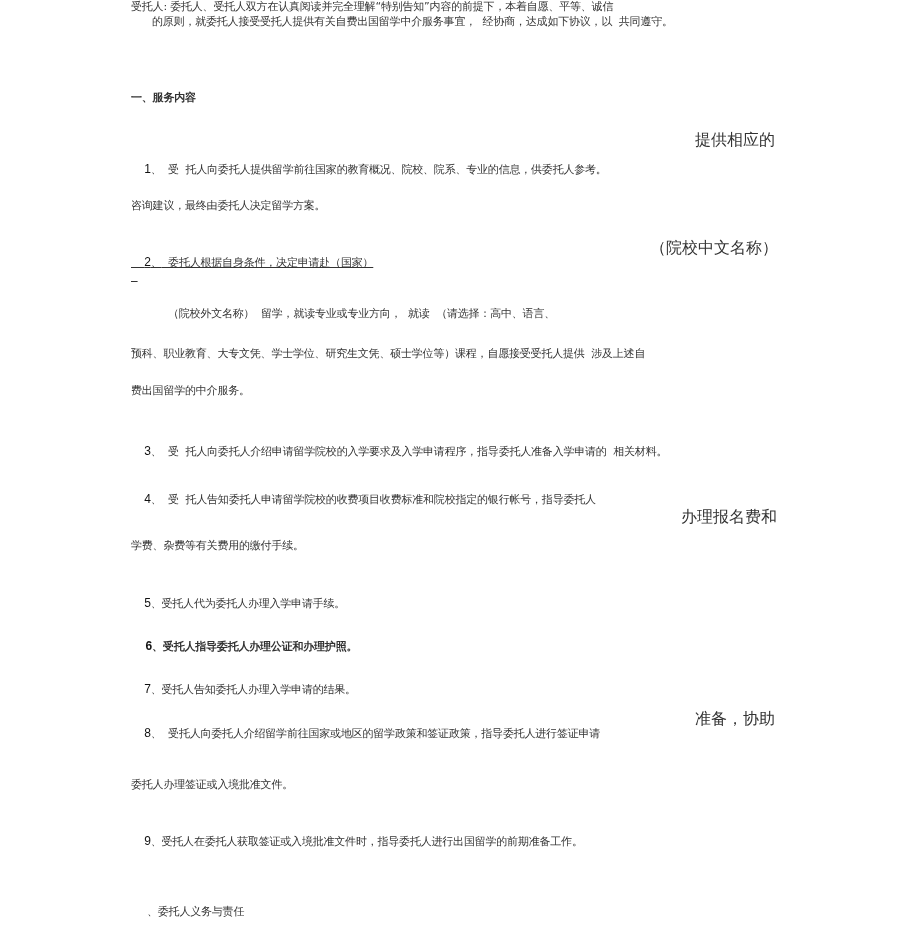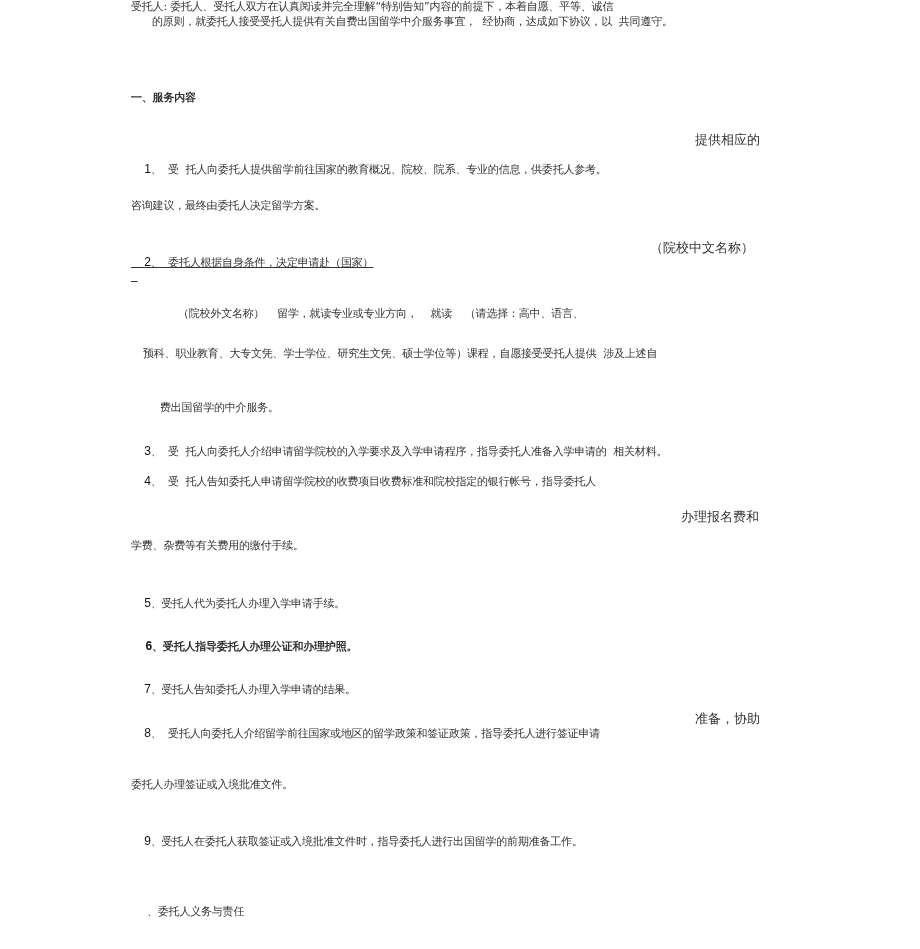--- a/index.html
+++ b/index.html
@@ -24,21 +24,21 @@
     color: #333333;
     letter-spacing: -0.2px;
   }
   .num {
     font-family: "Liberation Sans", sans-serif;
     font-size: 12px;
     color: #111111;
   }
   .right-frag {
     position: absolute;
-    font-size: 13px;
+    font-size: 16px;
     line-height: 14px;
     white-space: pre;
     color: #333333;
   }
 </style>
 </head>
 <body>
 
 <div>
 
@@ -50,29 +50,29 @@
   <div class="line" style="top:148px;">
     <span class="num">1</span><span>、</span><span>  受  托人向委托人提供留学前往国家的教育概况、院校、院系、专业的信息，供委托人参考。</span>
   </div>
   <div class="right-frag" style="top:133px; left:695px;">提供相应的</div>
   <div class="line" style="top:199px;">咨询建议，最终由委托人决定留学方案。</div>
 
   <div class="line" style="top:241px;text-decoration:underline;">
     <span class="num">2</span><span>、</span><span>  委托人根据自身条件，决定申请赴（国家）</span>
   </div>
   <div class="right-frag" style="top:241px; left:650px;">（院校中文名称）</div>
-  <div class="line" style="top:307px; left:178px;font-family:Liberation Mono, monospace;">（院校外文名称）  留学，就读专业或专业方向，  就读  （请选择：高中、语言、</div>
-  <div class="line" style="top:347px;margin-left:12px;">预科、职业教育、大专文凭、学士学位、研究生文凭、硕士学位等）课程，自愿接受受托人提供  涉及上述自</div>
-  <div class="line" style="top:401px;margin-left:29px;">费出国留学的中介服务。</div>
+  <div class="line" style="top:307px; left:168px;">（院校外文名称）  留学，就读专业或专业方向，  就读  （请选择：高中、语言、</div>
+  <div class="line" style="top:347px;">预科、职业教育、大专文凭、学士学位、研究生文凭、硕士学位等）课程，自愿接受受托人提供  涉及上述自</div>
+  <div class="line" style="top:384px;">费出国留学的中介服务。</div>
 
   <div class="line" style="top:430px;">
     <span class="num">3</span><span>、</span><span>  受  托人向委托人介绍申请留学院校的入学要求及入学申请程序，指导委托人准备入学申请的  相关材料。</span>
   </div>
 
-  <div class="line" style="top:460px;text-align:right;">
+  <div class="line" style="top:478px;text-align:right;">
     <span class="num">4</span><span>、</span><span>  受  托人告知委托人申请留学院校的收费项目收费标准和院校指定的银行帐号，指导委托人</span>
   </div>
   <div class="right-frag" style="top:474px; left:681px;margin-top:36px;">办理报名费和</div>
   <div class="line" style="top:539px;">学费、杂费等有关费用的缴付手续。</div>
 
   <div class="line" style="top:582px;">
     <span class="num">5</span><span>、</span><span>受托人代为委托人办理入学申请手续。</span>
   </div>
 
   <div class="line" style="top:625px;font-weight:bold;">

